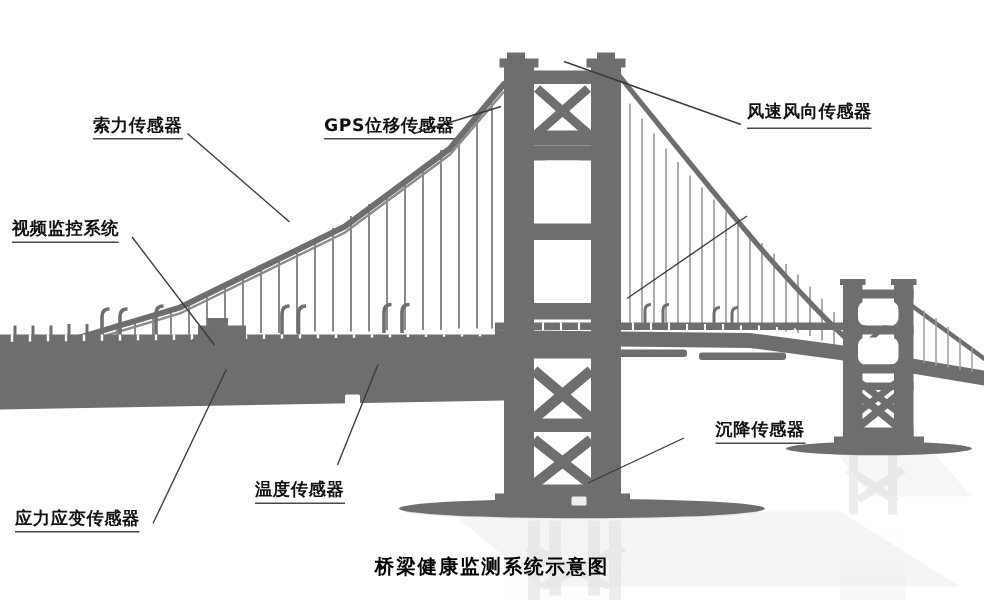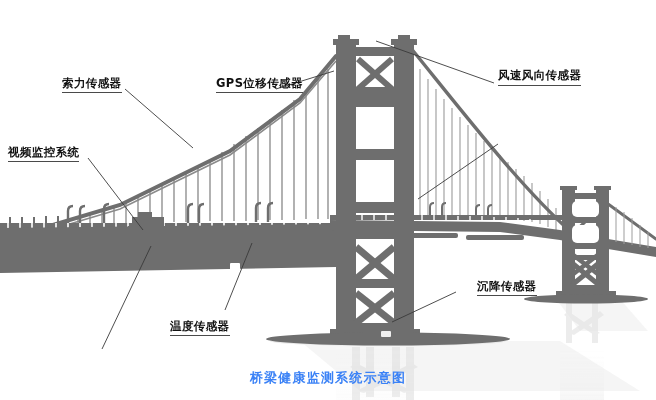--- a/index.html
+++ b/index.html
@@ -23,21 +23,21 @@
     border-bottom:1px solid #4a4a4a;
     font-family:"DejaVu Sans","Liberation Sans",sans-serif;
   }
   .caption{
     position:absolute;
     left:0;right:0;
     top:358px;
     text-align:center;
     font-size:13px;
     font-weight:700;
-    color:#3b82f6;
+    color:#000000;
     letter-spacing:1.2px;
     font-family:"DejaVu Sans","Liberation Sans",sans-serif;
   }
 </style>
 </head>
 <body>
 
 <div id="stage">
 
   <svg class="diagram" viewBox="0 0 656 400" preserveAspectRatio="none">
@@ -348,16 +348,17 @@
 
   <div class="lbl" style="left:8px; top:135px;">视频监控系统</div>
 
   <div class="lbl" style="left:498px; top:59px;font-family:Liberation Mono, monospace;">风速风向传感器</div>
 
 
   <div class="lbl" style="left:460px; top:269px;margin-left:17px;">沉降传感器</div>
 
   <div class="lbl" style="left:170px; top:289px;margin-top:20px;">温度传感器</div>
 
+  <div class="lbl" style="left:10px; top:328px;">应力应变传感器</div>
 
   <div class="caption">桥梁健康监测系统示意图</div>
 
 </div>
 
 </body></html>

